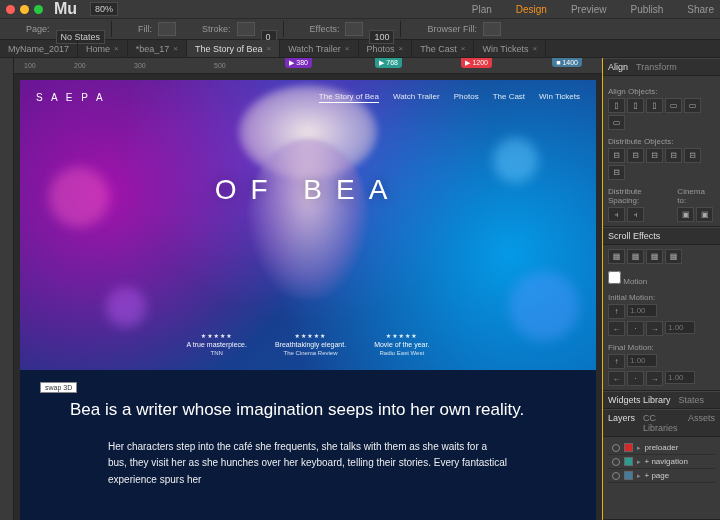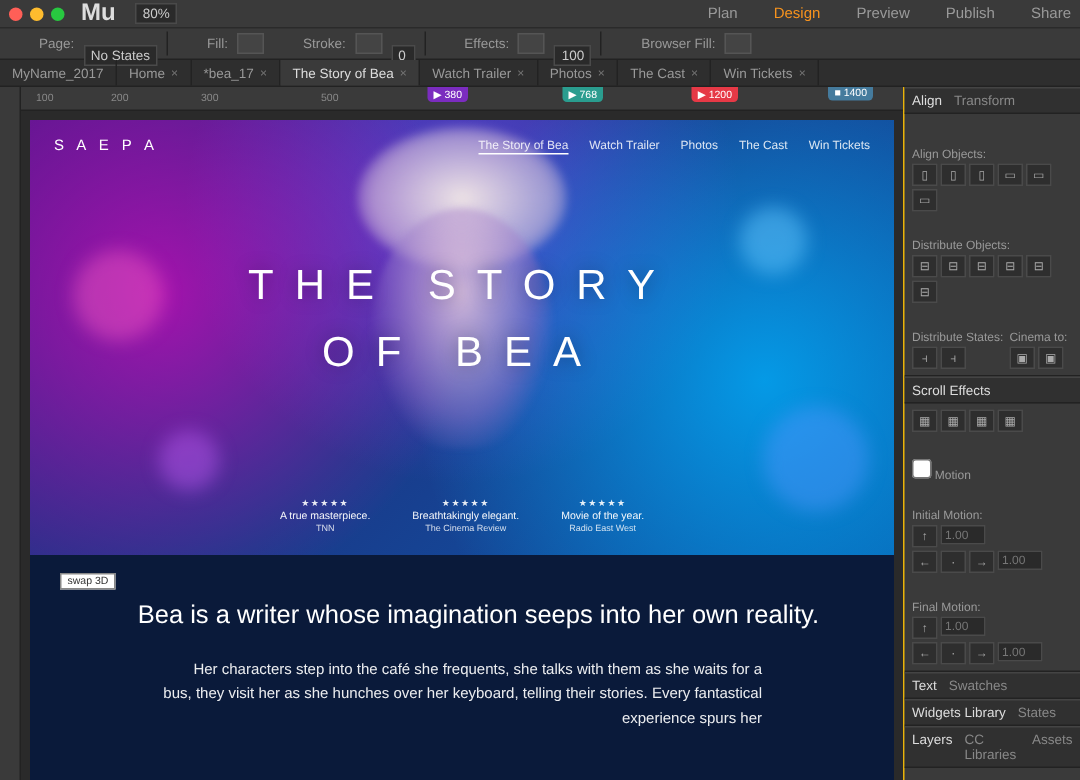--- a/index.html
+++ b/index.html
@@ -52,30 +52,30 @@
 .b4{width:40px;height:40px;background:rgba(200,100,255,.4);left:15%;bottom:15%;}
 .sitelogo{position:absolute;top:12px;left:16px;color:#fff;font-size:10px;letter-spacing:3px;font-weight:400;}
 .sitenav{position:absolute;top:12px;right:16px;display:flex;gap:14px;font-size:8px;}
 .sitenav span{color:rgba(255,255,255,.85);}
 .sitenav .act{border-bottom:1px solid #fff;padding-bottom:1px;}
 .herotitle{position:absolute;top:88px;left:0;right:0;text-align:center;color:#fff;font-weight:200;letter-spacing:14px;font-size:28px;line-height:1.6;text-shadow:0 0 12px rgba(0,0,0,.35);}
 .reviews{position:absolute;bottom:14px;left:50%;transform:translateX(-50%);display:flex;gap:28px;text-align:center;color:#fff;font-size:7px;}
 .rev .stars{letter-spacing:1px;font-size:6px;opacity:.9;}
 .rev .q{margin:2px 0;opacity:.95;}
 .rev .src{opacity:.8;font-size:6px;}
-.body{padding:28px 50px;color:#fff;text-align:right;}
+.body{padding:28px 50px;color:#fff;text-align:left;}
 .body h2{font-weight:400;font-size:17px;line-height:1.45;margin-bottom:16px;}
 .body p{font-size:10px;line-height:1.65;opacity:.92;max-width:400px;margin:0 auto;}
 .seltag{position:absolute;top:302px;left:20px;background:#fff;color:#333;font-size:7px;padding:1px 4px;border:1px solid #888;}
 .rpanels{width:118px;background:#3a3a3a;border-left:1px solid #eab308;font-size:9px;display:flex;flex-direction:column;overflow:hidden;}
 .pheader{background:#303030;padding:3px 5px;color:#ccc;border-top:1px solid #444;border-bottom:1px solid #222;display:flex;gap:8px;cursor:default;}
 .pheader span{color:#888;}
 .pheader .pa{color:#ddd;}
 .pbody{padding:4px 5px;border-bottom:1px solid #222;}
-.plabel{color:#999;font-size:8px;margin:18px 0 2px;}
+.plabel{color:#999;font-size:8px;margin:7px 0 2px;}
 .iconrow{display:flex;gap:2px;flex-wrap:wrap;}
 .ib{width:17px;height:15px;background:#2e2e2e;border:1px solid #4a4a4a;display:flex;align-items:center;justify-content:center;color:#aaa;font-size:8px;cursor:pointer;}
 .numf{width:30px;height:13px;background:#2a2a2a;border:1px solid #4a4a4a;color:#777;font-size:8px;padding:0 2px;display:inline-flex;align-items:center;}
 .layers{flex:1;}
 .lrow{display:flex;align-items:center;padding:2px 4px;gap:4px;border-bottom:1px solid #2e2e2e;font-size:8px;cursor:pointer;}
 .leye{width:8px;height:8px;border-radius:50%;border:1px solid #888;}
 .lsw{width:9px;height:9px;border:1px solid #666;}
 .lc1{background:#d62828;} .lc2{background:#2a9d8f;} .lc3{background:#457b9d;}
 .ltri{color:#888;font-size:7px;}
 </style>
@@ -173,21 +173,20 @@
      <div class="face"></div>
      <div class="sitelogo">S A E P A</div>
      <div class="sitenav">
       <span class="act">The Story of Bea</span>
       <span>Watch Trailer</span>
       <span>Photos</span>
       <span>The Cast</span>
       <span>Win Tickets</span>
      </div>
      <div class="herotitle">
-      <div>THE STORY</div>
               <div>OF BEA</div>
      </div>
      <div class="reviews">
       <div class="rev">
                 <div class="stars">★★★★★</div>
                 <div class="q">A true masterpiece.</div>
                 <div class="src">TNN</div>
               </div>
       <div class="rev">
                 <div class="stars">★★★★★</div>
@@ -229,21 +228,21 @@
    <div class="iconrow">
     <div class="ib">⊟</div>
     <div class="ib">⊟</div>
     <div class="ib">⊟</div>
     <div class="ib">⊟</div>
     <div class="ib">⊟</div>
     <div class="ib">⊟</div>
    </div>
    <div style="display:flex;gap:4px;align-items:flex-end">
     <div>
-     <div class="plabel">Distribute States:</div>
+     <div class="plabel">Distribute Spacing:</div>
      <div class="iconrow">
               <div class="ib">⫞</div>
               <div class="ib">⫞</div>
             </div>
     </div>
     <div>
      <div class="plabel">Cinema to:</div>
      <div class="iconrow">
               <div class="ib">▣</div>
               <div class="ib">▣</div>
@@ -280,27 +279,43 @@
           <span class="numf">1.00</span>
         </div>
    <div class="iconrow" style="margin-top:2px">
           <div class="ib">←</div>
           <div class="ib">·</div>
           <div class="ib">→</div>
           <span class="numf">1.00</span>
         </div>
   </div>
 
-  <div class="pheader">
-        <span class="pa">Text</span>
-        <span>Swatches</span>
-      </div>
   <div class="pheader">
         <span class="pa">Widgets Library</span>
         <span>States</span>
       </div>
   <div class="pheader">
         <span class="pa">Layers</span>
         <span>CC Libraries</span>
         <span>Assets</span>
       </div>
+  <div class="pbody layers">
+   <div class="lrow">
+          <span class="leye"></span>
+          <span class="lsw lc1"></span>
+          <span class="ltri">▸</span>
+          <span>preloader</span>
+        </div>
+   <div class="lrow">
+          <span class="leye"></span>
+          <span class="lsw lc2"></span>
+          <span class="ltri">▸</span>
+          <span>+ navigation</span>
+        </div>
+   <div class="lrow">
+          <span class="leye"></span>
+          <span class="lsw lc3"></span>
+          <span class="ltri">▸</span>
+          <span>+ page</span>
+        </div>
+  </div>
  </div>
 </div>
 
 </body></html>

